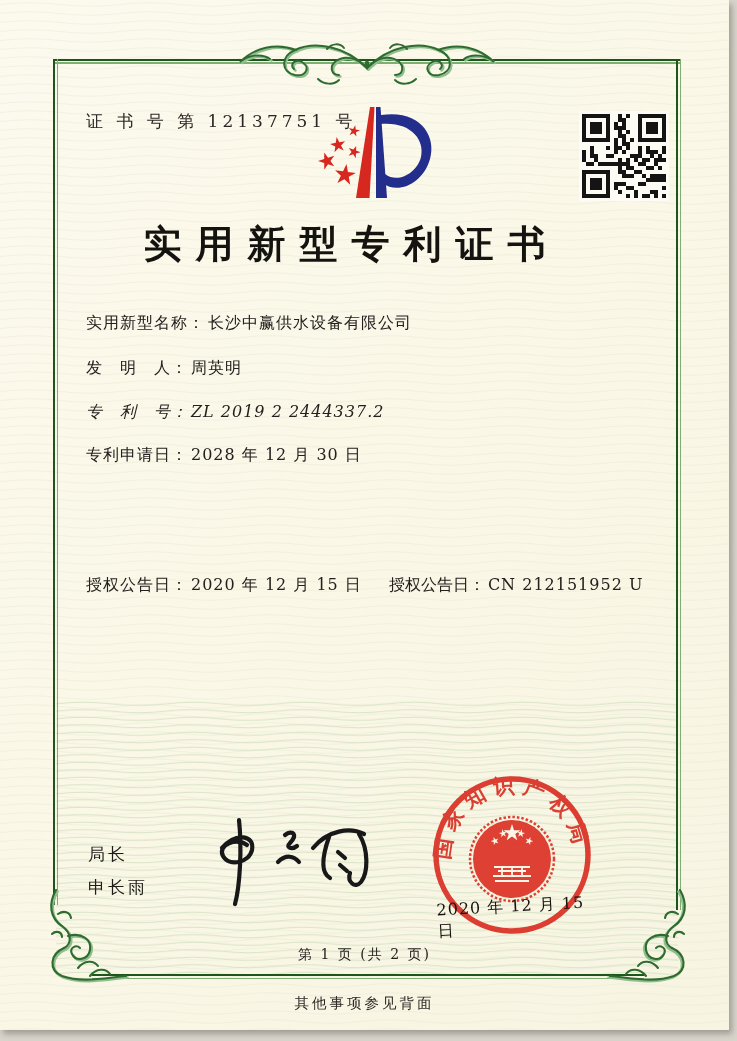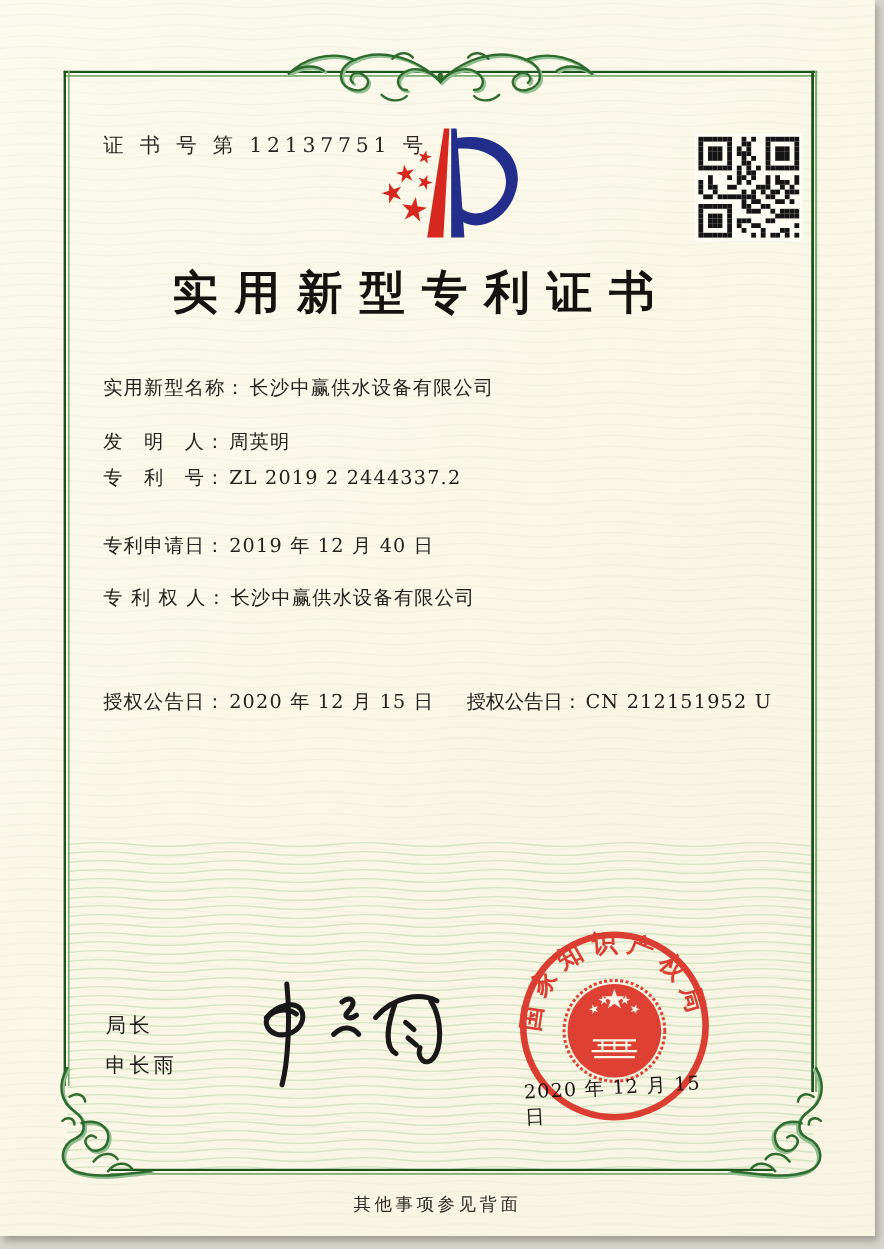--- a/index.html
+++ b/index.html
@@ -372,28 +372,25 @@
   </div>
 
   <div class="title">实用新型专利证书</div>
 
   <div class="frow" style="left:86px;top:313px;">
     <span class="f-label">实用新型名称：</span><span class="f-value">长沙中赢供水设备有限公司</span>
   </div>
   <div class="frow" style="left:86px;top:358px;">
     <span class="f-label">发　明　人：</span><span class="f-value">周英明</span>
   </div>
-  <div class="frow" style="left:86px;top:388px;">
+  <div class="frow" style="left:86px;top:402px;font-style:italic;">
     <span class="f-label">专　利　号：</span><span class="f-value">ZL 2019 2 2444337.2</span>
   </div>
   <div class="frow" style="left:86px;top:445px;">
-    <span class="f-label">专利申请日：</span><span class="f-value">2019 年 12 月 40 日</span>
-  </div>
-  <div class="frow" style="left:86px;top:488px;">
-    <span class="f-label">专 利 权 人：</span><span class="f-value">长沙中赢供水设备有限公司</span>
+    <span class="f-label">专利申请日：</span><span class="f-value">2028 年 12 月 30 日</span>
   </div>
   <div class="frow" style="left:86px;top:575px;">
     <span class="f-label">授权公告日：</span><span class="f-value">2020 年 12 月 15 日</span><span class="grant-no-group"><span>授权公告日：</span><span class="f-value">CN 212151952 U</span></span>
   </div>
 
 
   <div class="official-title">局长</div>
   <div class="official-name">申长雨</div>
 
   <svg class="signature" viewBox="0 0 200 100">
@@ -427,15 +424,16 @@
       <use href="#star2" transform="translate(93,62.5) scale(4.2) rotate(10)"></use>
       <use href="#star2" transform="translate(101,70) scale(4.2) rotate(20)"></use>
     </g>
     <g stroke="#fbf8ea" stroke-width="1.8" fill="none">
       <path d="M66,96 H102 M70,100 H98 M65,105 H103 M67,110 H101"></path>
       <path d="M74,96 V105 M94,96 V105 M84,96 V105"></path>
     </g>
   </svg>
   <div class="seal-date">2020 年 12 月 15 日</div>
 
+  <div class="page-no">第 1 页 (共 2 页)</div>
   <div class="back-note">其他事项参见背面</div>
 
 </div>
 
 </body></html>

